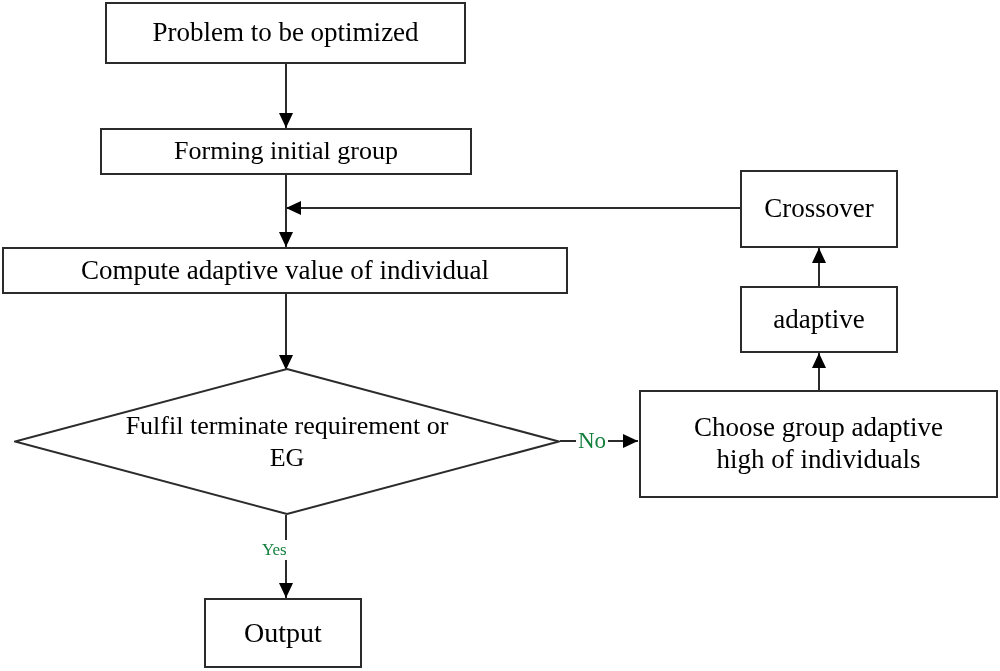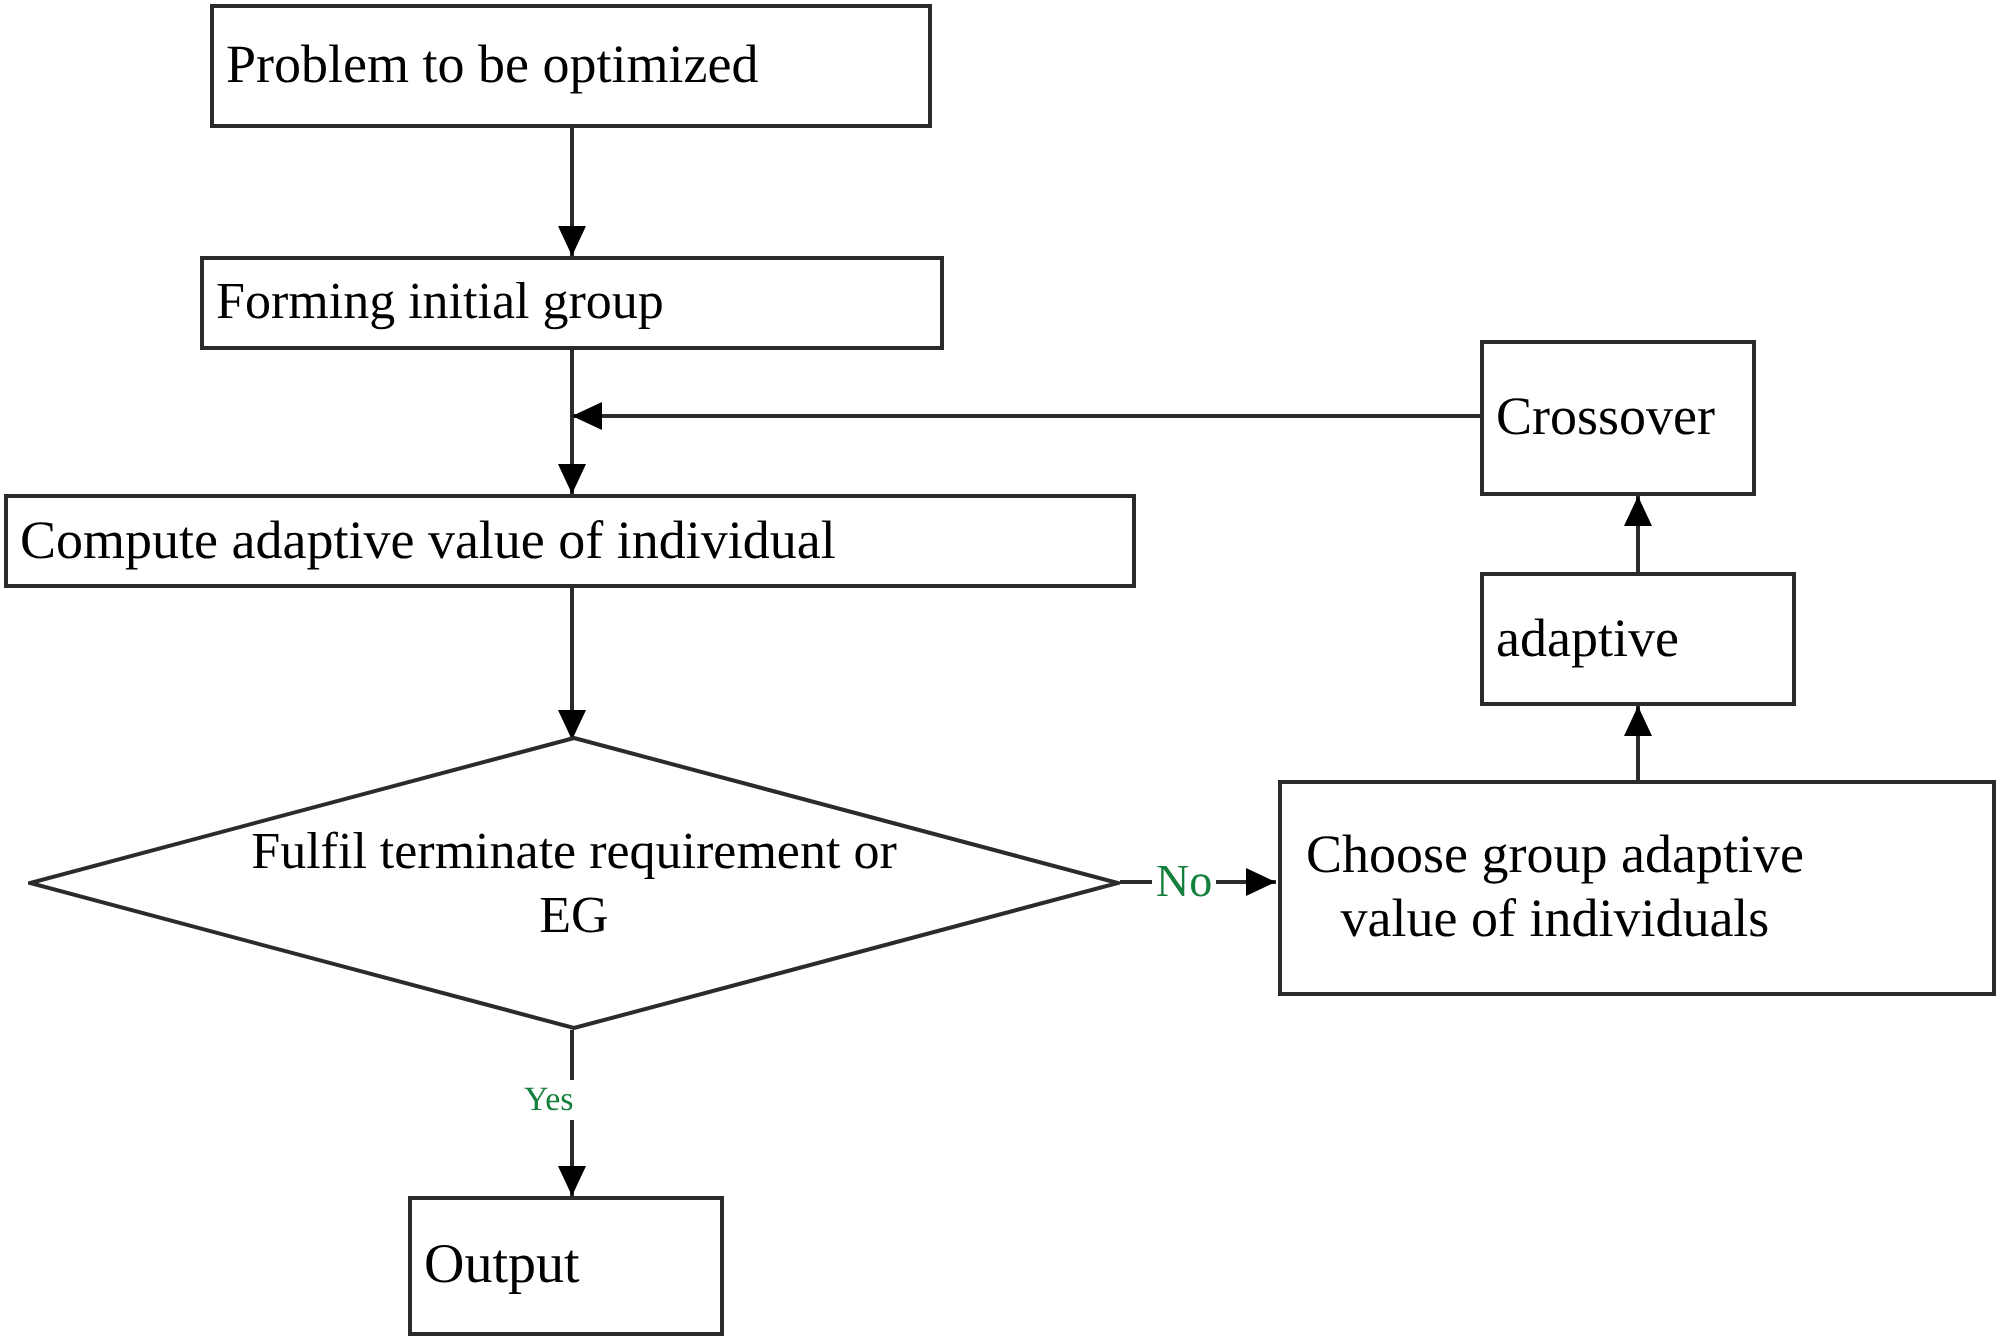--- a/index.html
+++ b/index.html
@@ -16,21 +16,21 @@
     overflow: hidden;
     font-family: "Liberation Serif", "DejaVu Serif", serif;
   }
   .node {
     position: absolute;
     box-sizing: border-box;
     border: 2px solid #2b2b2b;
     background: #ffffff;
     display: flex;
     align-items: center;
-    justify-content: flex-start;
+    justify-content: center;
     text-align: center;
     color: #000000;
     line-height: 1.18;
     z-index: 3;
   }
   .node span {
     display: block;
     padding: 0 6px;
   }
   .diamond-wrap {
@@ -126,29 +126,29 @@
       <div>
         <div>Fulfil terminate requirement or</div>
         <div>EG</div>
       </div>
     </div>
   </div>
 
   <div class="node" style="left:639px; top:390px; width:359px; height:108px; font-size:27px;">
     <span>
       <span style="display:block;">Choose group adaptive</span>
-      <span style="display:block;">value of individuals</span>
+      <span style="display:block;">high of individuals</span>
     </span>
   </div>
 
   <div class="node" style="left:740px; top:286px; width:158px; height:67px; font-size:27px;">
     <span>adaptive</span>
   </div>
 
-  <div class="node" style="left:740px; top:170px; width:138px; height:78px; font-size:27px;">
+  <div class="node" style="left:740px; top:170px; width:158px; height:78px; font-size:27px;">
     <span>Crossover</span>
   </div>
 
   <div class="node" style="left:204px; top:598px; width:158px; height:70px; font-size:28px;">
     <span>Output</span>
   </div>
 
   <div class="edge-label" style="left:576px; top:428px; font-size:23px;">No</div>
 
   <div class="edge-label" style="left:260px; top:540px; font-size:17px;">Yes</div>

